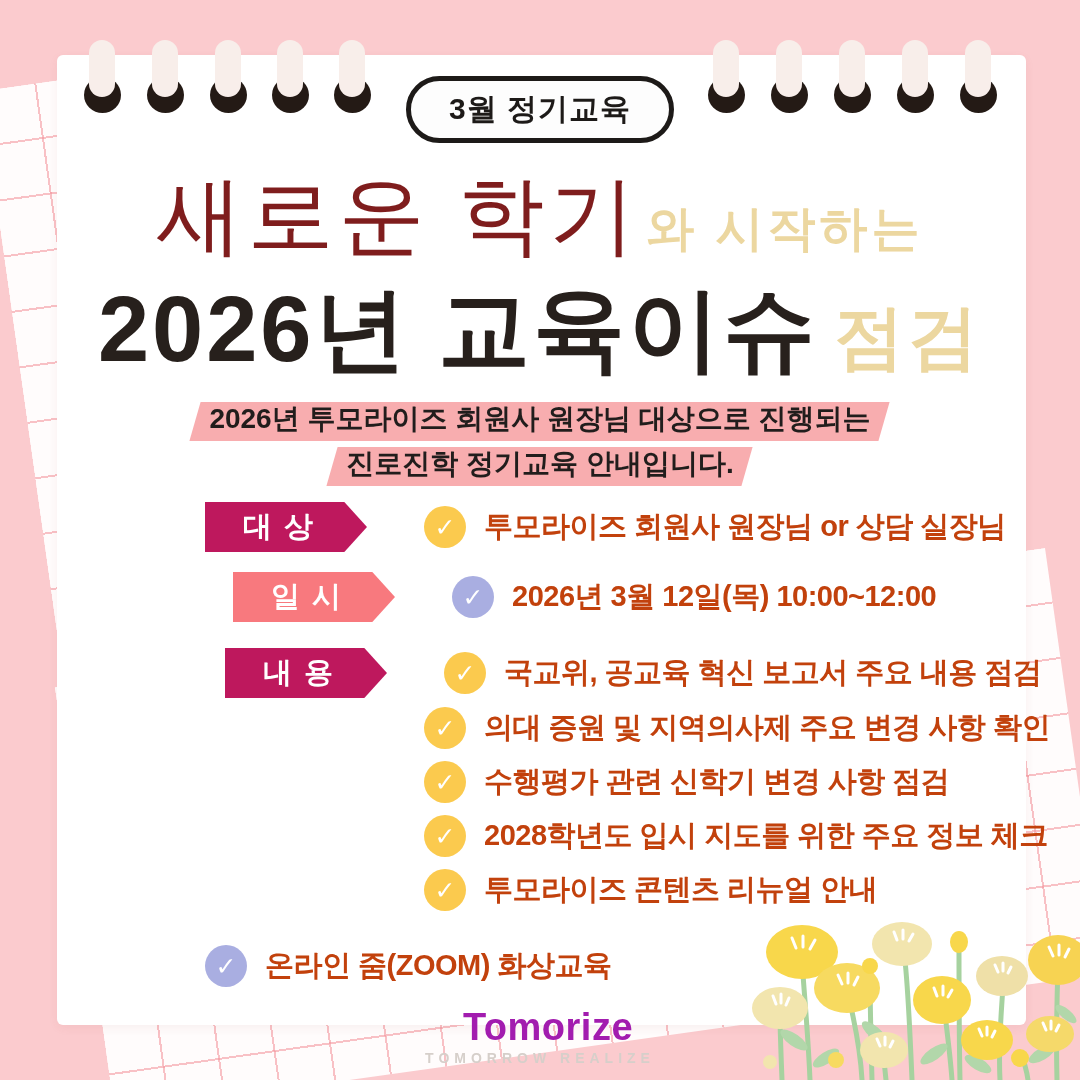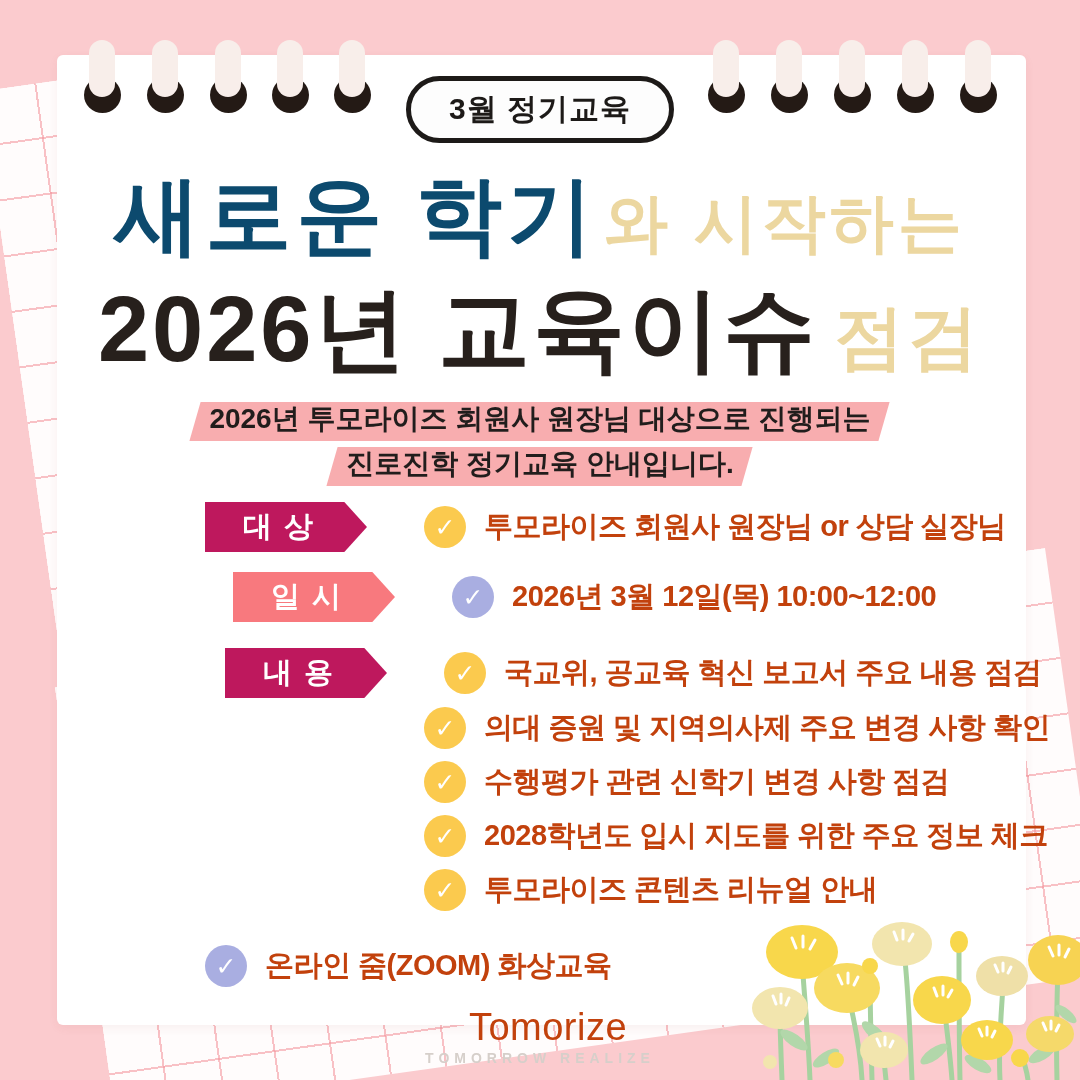--- a/index.html
+++ b/index.html
@@ -20,22 +20,22 @@
   .ring-hole{position:absolute;top:77px;width:37px;height:36px;border-radius:50%;background:#241a15;z-index:3;}
   .ring-stem{position:absolute;top:40px;width:26px;height:57px;border-radius:13px;background:#f8eeea;z-index:4;}
   
   .badge{position:absolute;top:76px;left:50%;transform:translateX(-50%);z-index:5;
          background:#fdfdfd;border:5px solid #1d1a18;border-radius:38px;padding:8px 38px;
          font-size:30px;font-weight:800;color:#1d1a18;letter-spacing:1px;white-space:nowrap;}
   
   .title-line{position:absolute;left:0;width:100%;text-align:center;z-index:5;white-space:nowrap;}
   .title1{top:158px;}
   .title2{top:268px;text-align:center;}
-  .t1-accent{color:#0c4a6e;font-size:86px;font-weight:700;letter-spacing:5px;}
-  .t1-rest{color:#ecd7a0;font-size:64px;font-weight:800;letter-spacing:4px;margin-left:6px;}
+  .t1-accent{color:#7f1d1d;font-size:86px;font-weight:400;letter-spacing:5px;}
+  .t1-rest{color:#ecd7a0;font-size:48px;font-weight:800;letter-spacing:4px;margin-left:6px;}
   .t2-main{color:#27201c;font-size:92px;font-weight:800;letter-spacing:3px;}
   .t2-accent{color:#ecd7a0;font-size:70px;font-weight:800;letter-spacing:4px;margin-left:16px;}
   
   .subtitle{position:absolute;top:396px;left:0;width:100%;text-align:center;z-index:5;
             font-size:28px;font-weight:700;color:#211d1c;line-height:1.62;}
   .hl{position:relative;display:inline-block;z-index:0;padding:0 8px;}
   .hl::before{content:"";position:absolute;z-index:-1;left:-6px;right:-6px;top:13%;bottom:1%;
               background:#f8adaf;transform:skewX(-16deg);}
   
   .row{position:absolute;z-index:5;display:flex;align-items:center;height:50px;}
@@ -47,21 +47,21 @@
   .tag-green{background:#be185d;}
   .tag-pink{background:#f8797e;}
   .tag + .check{margin-left:57px;}
   .check{width:42px;height:42px;border-radius:50%;flex:0 0 auto;display:flex;align-items:center;
          justify-content:center;color:#ffffff;font-size:25px;font-weight:900;}
   .check-yellow{background:#fbca4e;}
   .check-lav{background:#a9aee1;}
   .rowtext{font-size:29px;font-weight:600;color:#c2410c;letter-spacing:-0.5px;margin-left:18px;white-space:nowrap;}
   
   .logo{position:absolute;top:1006px;left:0;width:100%;text-align:center;z-index:6;}
-  .logo-name{font-size:38px;font-weight:400;color:#c2410c;letter-spacing:0.5px;padding-left:16px;}
+  .logo-name{font-size:38px;font-weight:700;color:#a21caf;letter-spacing:0.5px;padding-left:16px;}
   .logo-tagline{font-size:14px;font-weight:700;letter-spacing:5px;color:#d6cfca;margin-top:1px;}
   .flowers{position:absolute;left:752px;top:912px;width:328px;height:168px;z-index:6;}
 </style>
 </head>
 <body>
 
 <div class="canvas">
 
   <div class="grid-sheet sheet-a"></div>
   <div class="grid-sheet sheet-b"></div>

